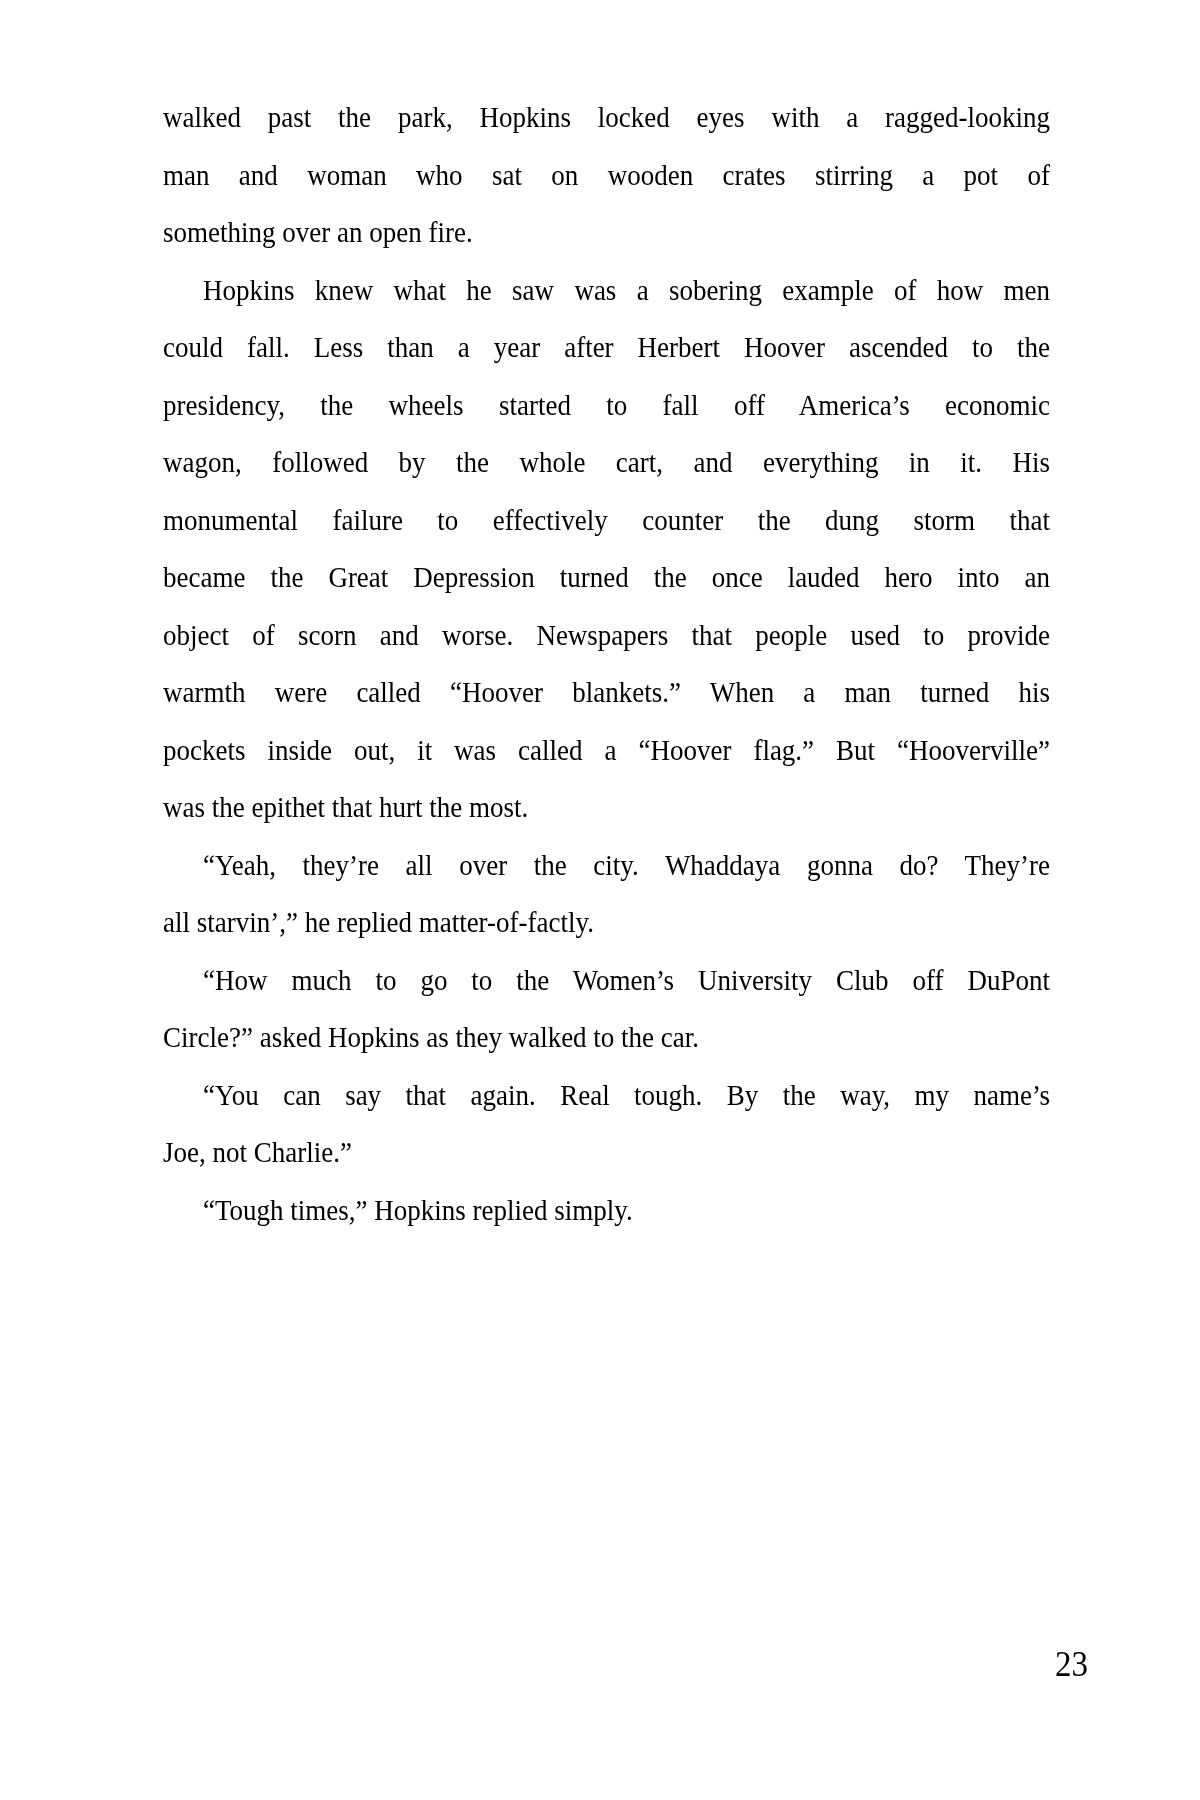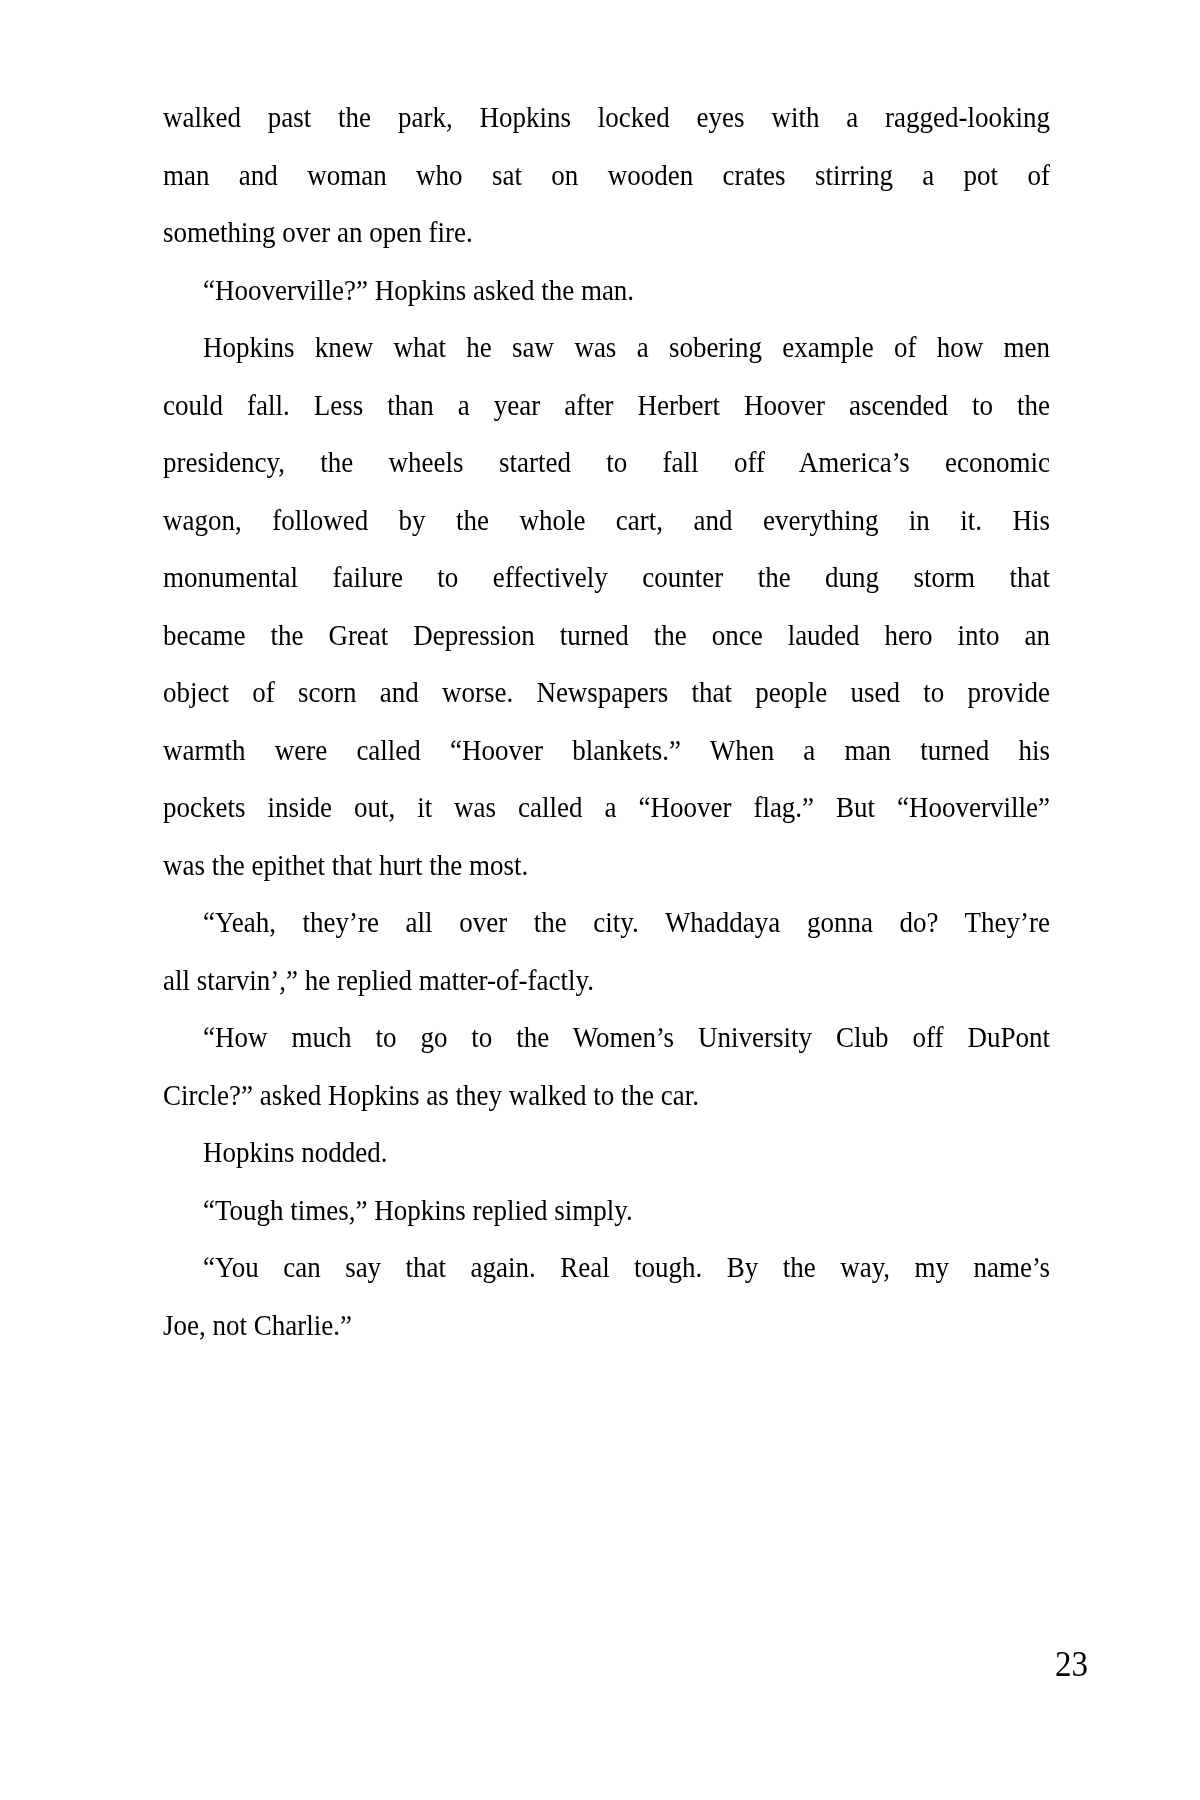--- a/index.html
+++ b/index.html
@@ -69,23 +69,20 @@
 
 <div class="page">
   <div class="text-block">
 
     <div class="paragraph">
       <span class="line justify">walked past the park, Hopkins locked eyes with a ragged-looking</span>
       <span class="line justify">man and woman who sat on wooden crates stirring a pot of</span>
       <span class="line last">something over an open fire.</span>
     </div>
 
-    <div class="paragraph">
-      <span class="line last indent">“Hooverville?” Hopkins asked the man.</span>
-    </div>
 
     <div class="paragraph">
       <span class="line justify indent">Hopkins knew what he saw was a sobering example of how men</span>
       <span class="line justify">could fall. Less than a year after Herbert Hoover ascended to the</span>
       <span class="line justify">presidency, the wheels started to fall off America’s economic</span>
       <span class="line justify">wagon, followed by the whole cart, and everything in it. His</span>
       <span class="line justify">monumental failure to effectively counter the dung storm that</span>
       <span class="line justify">became the Great Depression turned the once lauded hero into an</span>
       <span class="line justify">object of scorn and worse. Newspapers that people used to provide</span>
       <span class="line justify">warmth were called “Hoover blankets.” When a man turned his</span>
@@ -97,30 +94,27 @@
       <span class="line justify indent">“Yeah, they’re all over the city.  Whaddaya gonna do?  They’re</span>
       <span class="line last">all starvin’,” he replied matter-of-factly.</span>
     </div>
 
     <div class="paragraph">
       <span class="line justify indent">“How much to go to the Women’s University Club off DuPont</span>
       <span class="line last">Circle?” asked Hopkins as they walked to the car.</span>
     </div>
 
 
-    <div class="paragraph">
-      <span class="line last indent">Hopkins nodded.</span>
-    </div>
 
-
-    <div class="paragraph">
-      <span class="line last indent">“Tough times,” Hopkins replied simply.</span>
-    </div>
 
     <div class="paragraph">
       <span class="line justify indent">“You can say that again.  Real tough.  By the way, my name’s</span>
       <span class="line last">Joe, not Charlie.”</span>
+    </div>
+
+    <div class="paragraph">
+      <span class="line last indent">“Tough times,” Hopkins replied simply.</span>
     </div>
 
   </div>
 
   <div class="page-number">23</div>
 </div>
 
 </body></html>

